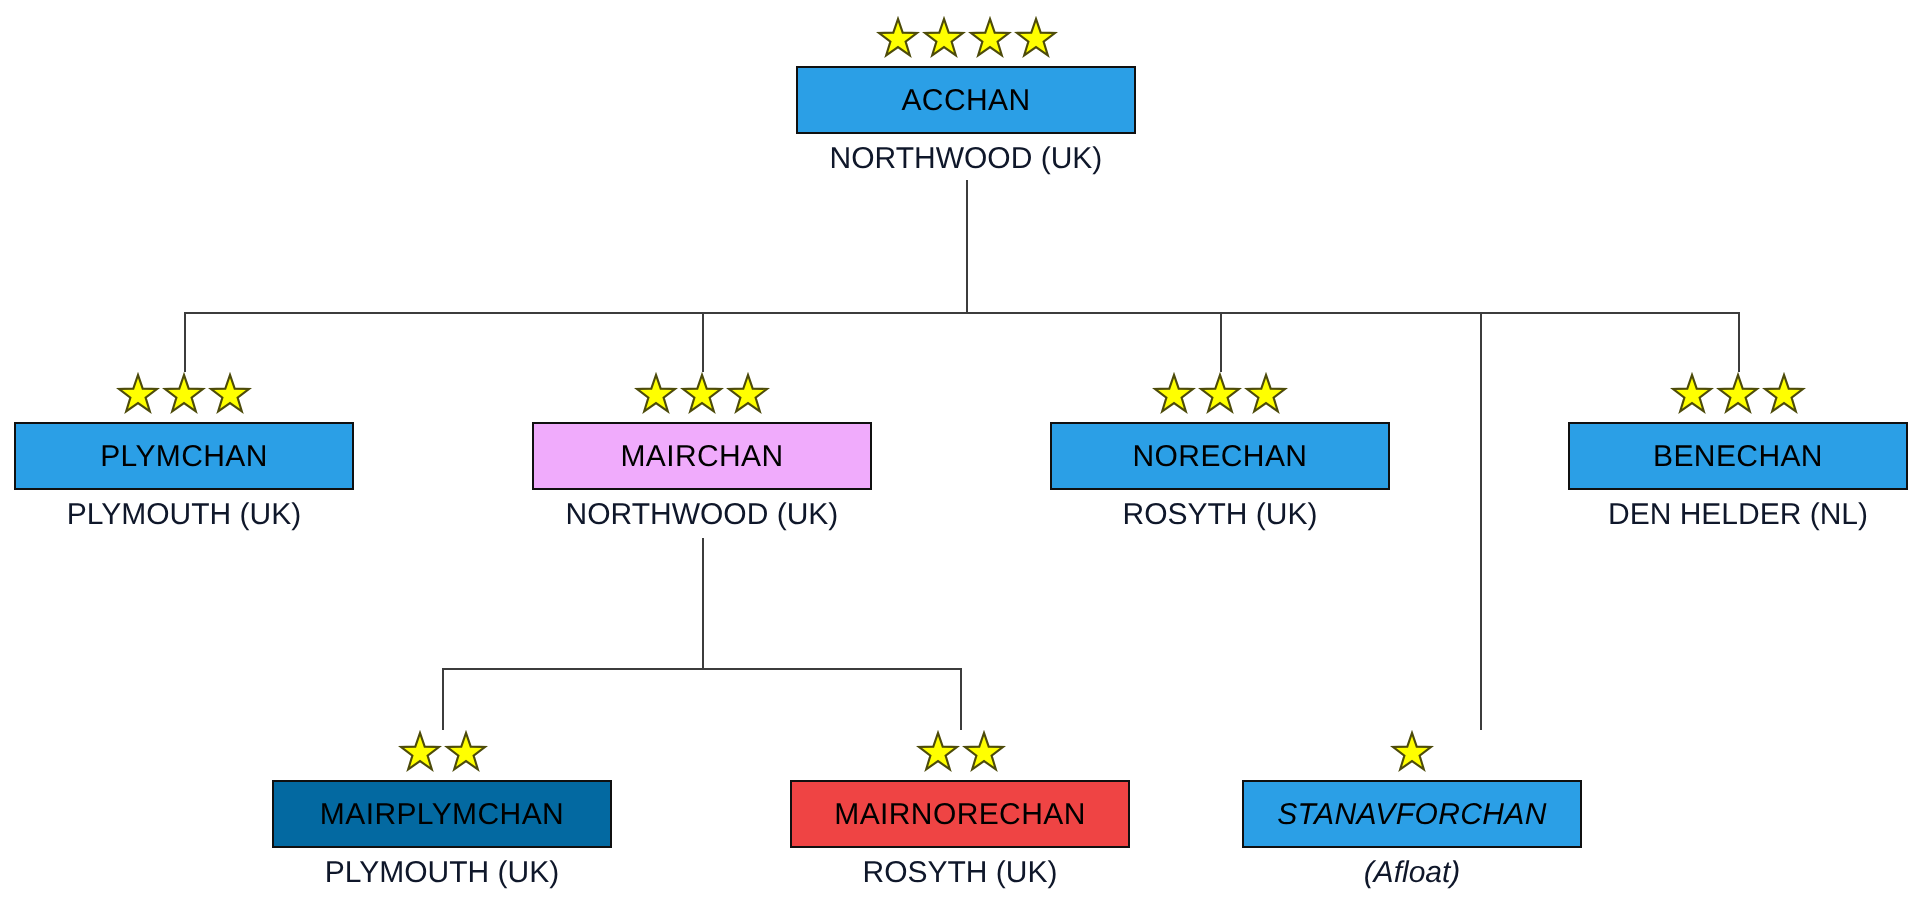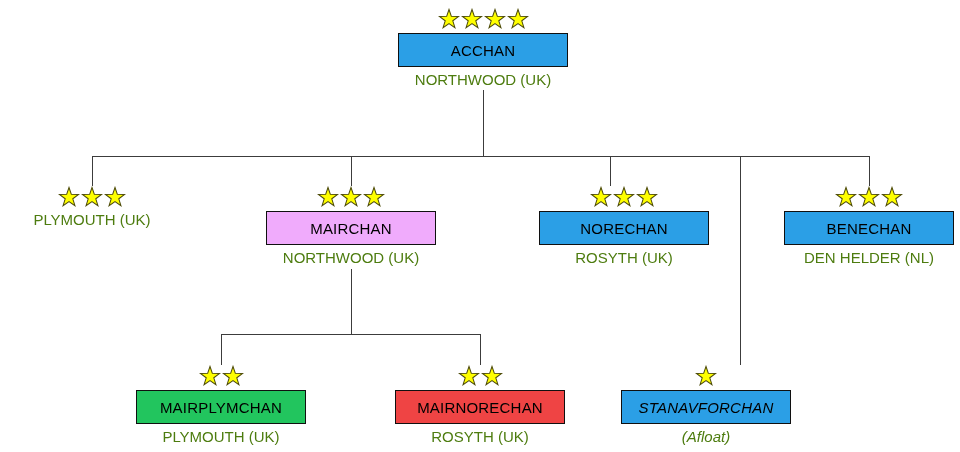--- a/index.html
+++ b/index.html
@@ -8,21 +8,21 @@
     font-family:"Liberation Sans", sans-serif;overflow:hidden;
   }
   .node{position:absolute;width:170px;text-align:center;}
   .stars{height:22px;display:flex;justify-content:center;align-items:flex-end;gap:1px;margin-bottom:4px;}
   .stars svg{width:22px;height:21px;display:block;}
   .box{
     height:34px;border:1.5px solid #101010;box-sizing:border-box;
     display:flex;align-items:center;justify-content:center;
     font-size:15px;color:#000;letter-spacing:.2px;
   }
-  .loc{margin-top:4px;font-size:15px;color:#4d7c0f;white-space:nowrap;}
+  .loc{margin-top:4px;font-size:15px;color:#0f172a;white-space:nowrap;}
   .hline,.vline{position:absolute;background:#3c3c3c;}
   .hline{height:1px;}
   .vline{width:1px;}
 </style>
 </head>
 <body>
 
 <div class="canvas">
 
   <div class="vline" style="left:483px;top:90px;height:66px;"></div>
@@ -63,20 +63,23 @@
         <svg viewBox="0 0 100 100">
           <polygon points="50,7 61.2,39.6 95.7,40.2 68.1,60.9 78.2,93.8 50,74 21.8,93.8 31.9,60.9 4.3,40.2 38.8,39.6" fill="#ffff00" stroke="#4d4b0a" stroke-width="5" stroke-linejoin="miter"></polygon>
         </svg>
         <svg viewBox="0 0 100 100">
           <polygon points="50,7 61.2,39.6 95.7,40.2 68.1,60.9 78.2,93.8 50,74 21.8,93.8 31.9,60.9 4.3,40.2 38.8,39.6" fill="#ffff00" stroke="#4d4b0a" stroke-width="5" stroke-linejoin="miter"></polygon>
         </svg>
         <svg viewBox="0 0 100 100">
           <polygon points="50,7 61.2,39.6 95.7,40.2 68.1,60.9 78.2,93.8 50,74 21.8,93.8 31.9,60.9 4.3,40.2 38.8,39.6" fill="#ffff00" stroke="#4d4b0a" stroke-width="5" stroke-linejoin="miter"></polygon>
         </svg>
       </div>
+    <div class="box" style="background: rgb(43, 159, 230);">
+      <span>PLYMCHAN</span>
+    </div>
     <div class="loc">PLYMOUTH (UK)</div>
   </div>
 
   <div class="node" style="left:266px;top:185px;">
     <div class="stars">
         <svg viewBox="0 0 100 100">
           <polygon points="50,7 61.2,39.6 95.7,40.2 68.1,60.9 78.2,93.8 50,74 21.8,93.8 31.9,60.9 4.3,40.2 38.8,39.6" fill="#ffff00" stroke="#4d4b0a" stroke-width="5" stroke-linejoin="miter"></polygon>
         </svg>
         <svg viewBox="0 0 100 100">
           <polygon points="50,7 61.2,39.6 95.7,40.2 68.1,60.9 78.2,93.8 50,74 21.8,93.8 31.9,60.9 4.3,40.2 38.8,39.6" fill="#ffff00" stroke="#4d4b0a" stroke-width="5" stroke-linejoin="miter"></polygon>
@@ -84,21 +87,21 @@
         <svg viewBox="0 0 100 100">
           <polygon points="50,7 61.2,39.6 95.7,40.2 68.1,60.9 78.2,93.8 50,74 21.8,93.8 31.9,60.9 4.3,40.2 38.8,39.6" fill="#ffff00" stroke="#4d4b0a" stroke-width="5" stroke-linejoin="miter"></polygon>
         </svg>
       </div>
     <div class="box" style="background: #f0abfc;">
       <span>MAIRCHAN</span>
     </div>
     <div class="loc">NORTHWOOD (UK)</div>
   </div>
 
-  <div class="node" style="left:539px;top:185px;">
+  <div class="node" style="left:525px;top:185px;">
     <div class="stars">
         <svg viewBox="0 0 100 100">
           <polygon points="50,7 61.2,39.6 95.7,40.2 68.1,60.9 78.2,93.8 50,74 21.8,93.8 31.9,60.9 4.3,40.2 38.8,39.6" fill="#ffff00" stroke="#4d4b0a" stroke-width="5" stroke-linejoin="miter"></polygon>
         </svg>
         <svg viewBox="0 0 100 100">
           <polygon points="50,7 61.2,39.6 95.7,40.2 68.1,60.9 78.2,93.8 50,74 21.8,93.8 31.9,60.9 4.3,40.2 38.8,39.6" fill="#ffff00" stroke="#4d4b0a" stroke-width="5" stroke-linejoin="miter"></polygon>
         </svg>
         <svg viewBox="0 0 100 100">
           <polygon points="50,7 61.2,39.6 95.7,40.2 68.1,60.9 78.2,93.8 50,74 21.8,93.8 31.9,60.9 4.3,40.2 38.8,39.6" fill="#ffff00" stroke="#4d4b0a" stroke-width="5" stroke-linejoin="miter"></polygon>
         </svg>
@@ -129,21 +132,21 @@
 
   <div class="node" style="left:136px;top:364px;">
     <div class="stars">
         <svg viewBox="0 0 100 100">
           <polygon points="50,7 61.2,39.6 95.7,40.2 68.1,60.9 78.2,93.8 50,74 21.8,93.8 31.9,60.9 4.3,40.2 38.8,39.6" fill="#ffff00" stroke="#4d4b0a" stroke-width="5" stroke-linejoin="miter"></polygon>
         </svg>
         <svg viewBox="0 0 100 100">
           <polygon points="50,7 61.2,39.6 95.7,40.2 68.1,60.9 78.2,93.8 50,74 21.8,93.8 31.9,60.9 4.3,40.2 38.8,39.6" fill="#ffff00" stroke="#4d4b0a" stroke-width="5" stroke-linejoin="miter"></polygon>
         </svg>
       </div>
-    <div class="box" style="background: #22c55e;">
+    <div class="box" style="background: #0369a1;">
       <span>MAIRPLYMCHAN</span>
     </div>
     <div class="loc">PLYMOUTH (UK)</div>
   </div>
 
   <div class="node" style="left:395px;top:364px;">
     <div class="stars">
         <svg viewBox="0 0 100 100">
           <polygon points="50,7 61.2,39.6 95.7,40.2 68.1,60.9 78.2,93.8 50,74 21.8,93.8 31.9,60.9 4.3,40.2 38.8,39.6" fill="#ffff00" stroke="#4d4b0a" stroke-width="5" stroke-linejoin="miter"></polygon>
         </svg>

